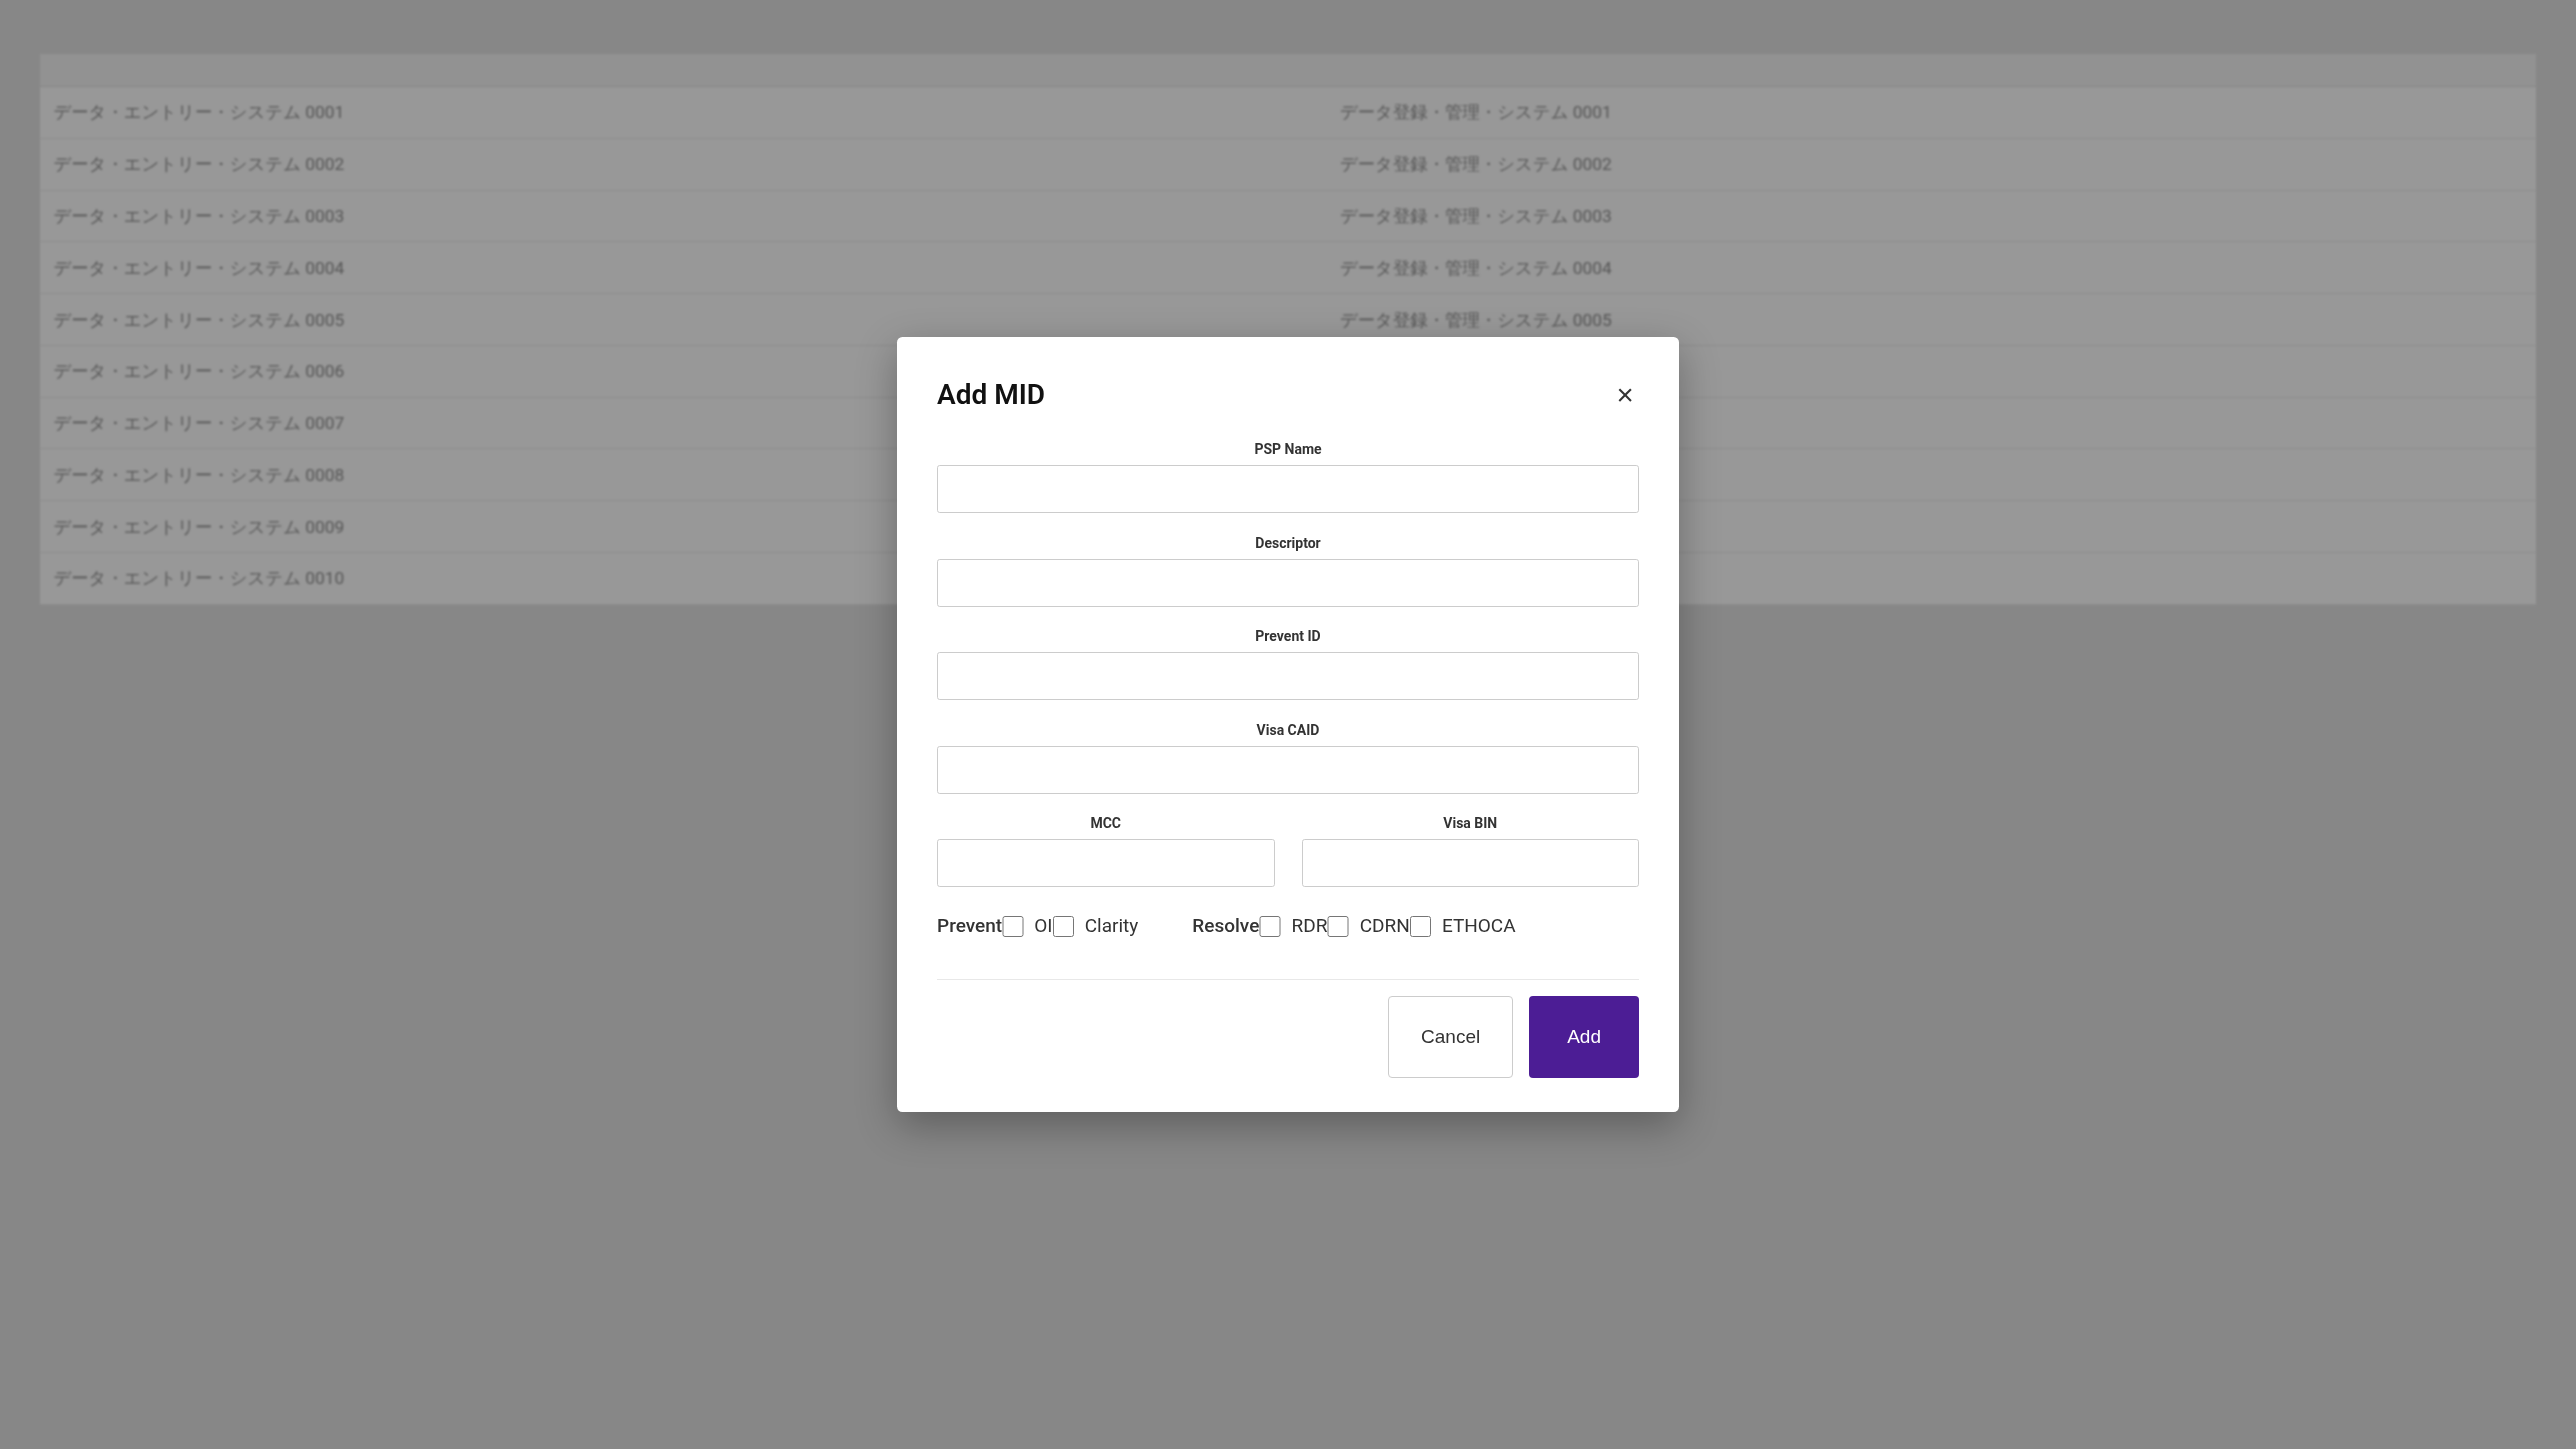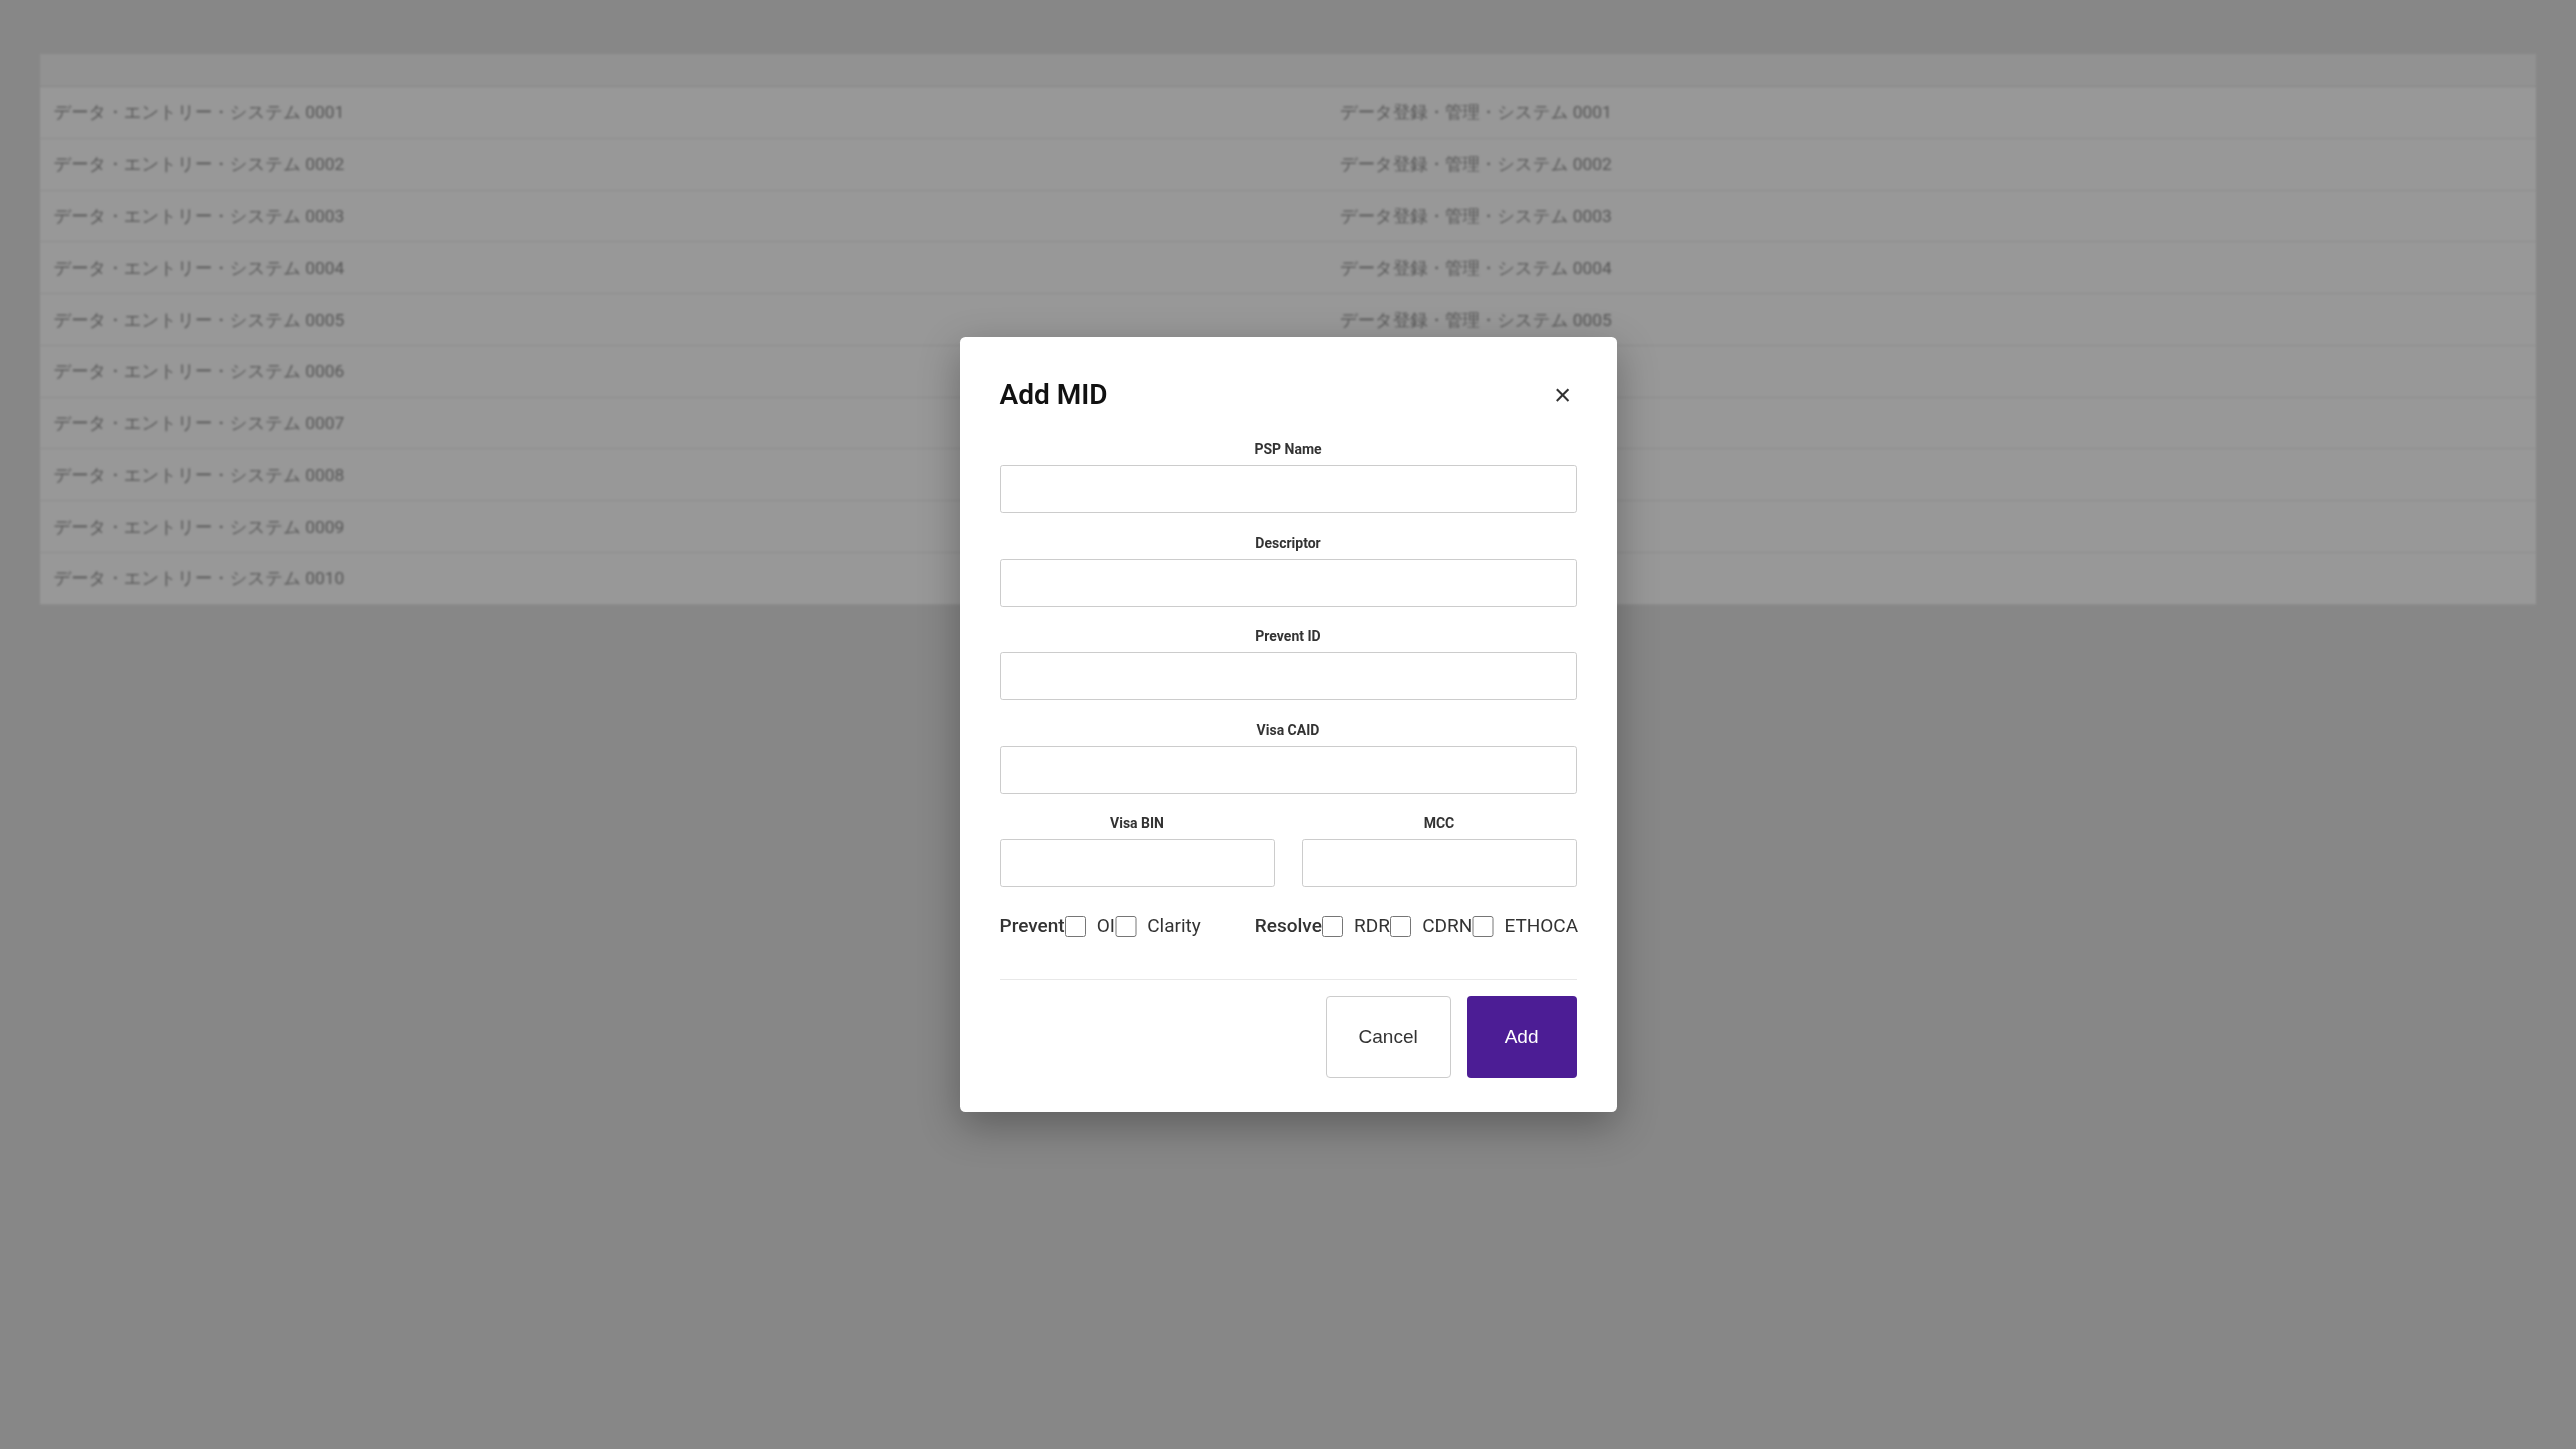--- a/index.html
+++ b/index.html
@@ -51,21 +51,21 @@
       background: rgba(0,0,0,0.35);
       display: flex;
       align-items: center;
       justify-content: center;
     }
 
     
     .modal {
       background: #ffffff;
       border-radius: 5.4px;
-      width: 657px;
+      width: 782px;
       padding: 40px 40px 34px 40px;
       box-shadow: 0 13.4px 40px rgba(0,0,0,0.3);
       position: relative;
     }
 
     .modal-header {
       display: flex;
       justify-content: space-between;
       align-items: center;
       margin-bottom: 29.5px;
@@ -277,27 +277,27 @@
       <input type="text" class="form-input" placeholder="" style="">
     </div>
 
     <div class="form-group">
       <label class="form-label">Visa CAID</label>
       <input type="text" class="form-input" placeholder="" style="">
     </div>
 
     <div class="form-row">
       <div class="form-group">
+        <label class="form-label">MCC</label>
+        <input type="text" class="form-input" placeholder="" style="">
+      </div>
+      <div class="form-group">
         <label class="form-label">Visa BIN</label>
         <input type="text" class="form-input" placeholder="" style="">
       </div>
-      <div class="form-group">
-        <label class="form-label">MCC</label>
-        <input type="text" class="form-input" placeholder="" style="">
-      </div>
     </div>
 
     <div class="checkboxes-section">
 
       <div class="checkbox-group">
         <div class="checkbox-group-title">Prevent</div>
         <label class="checkbox-item">
           <input type="checkbox" id="oi" style="">
           <span class="checkbox-label">OI</span>
         </label>

